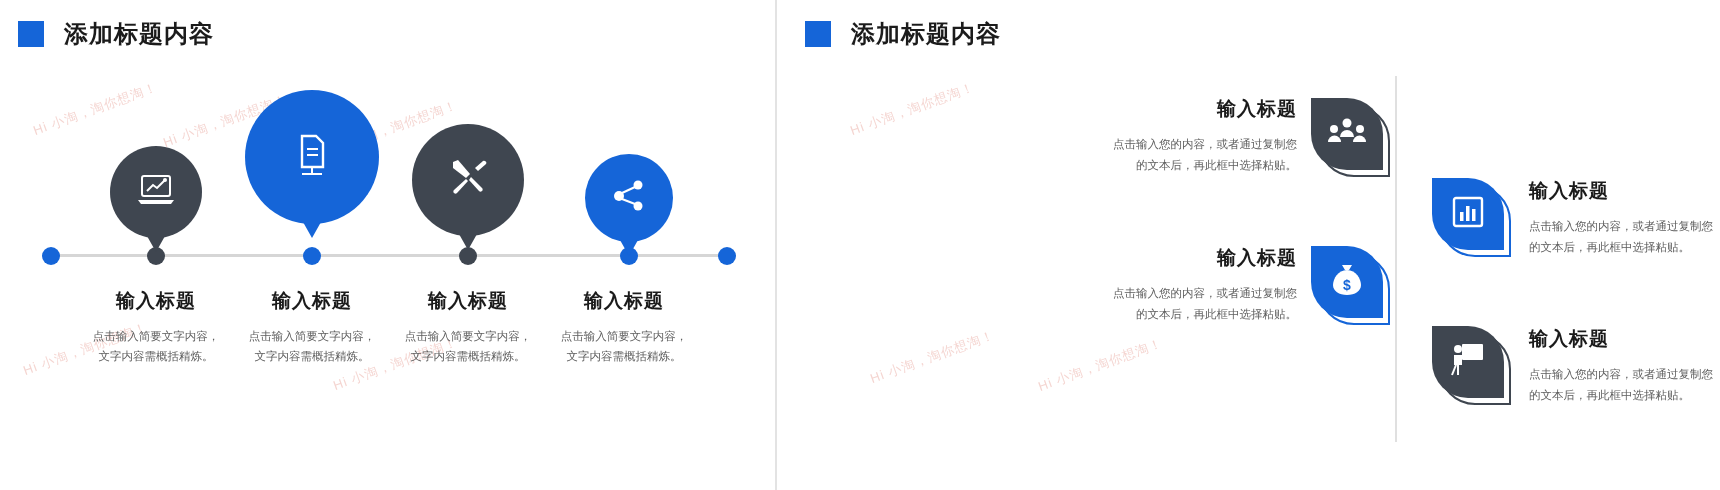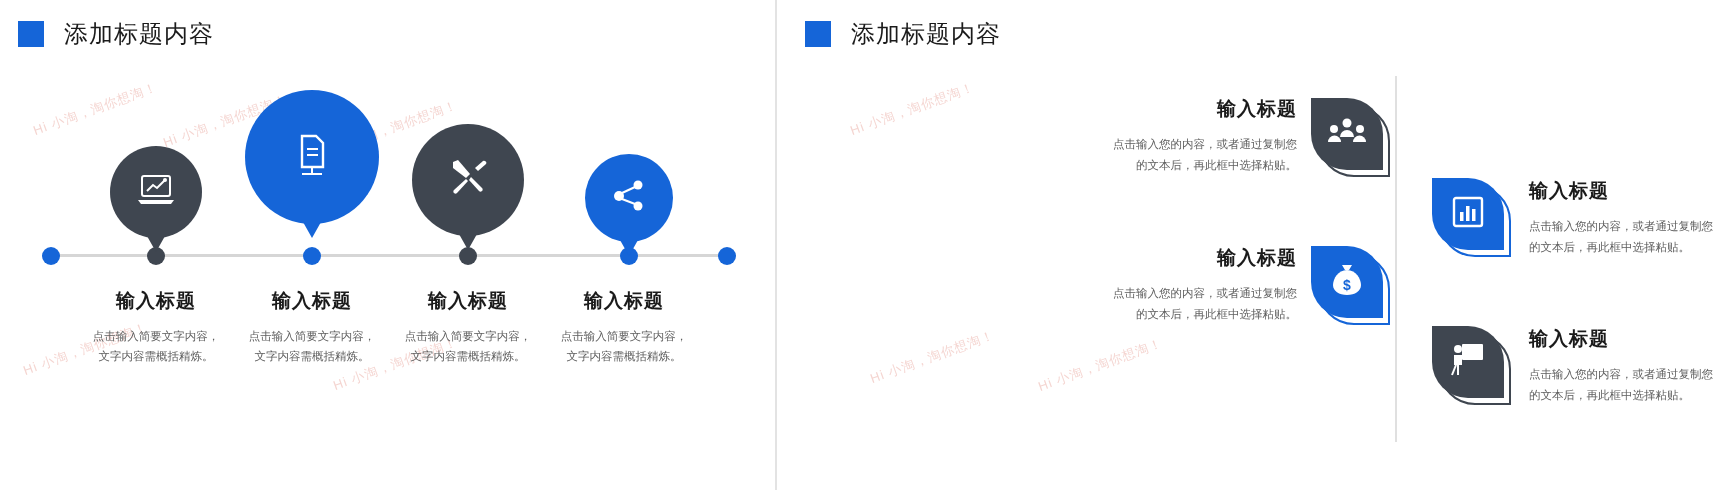--- a/index.html
+++ b/index.html
@@ -58,21 +58,21 @@
     align-items: center;
   }
   .header-square {
     width: 26px;
     height: 26px;
     background: #1565d8;
     margin-right: 20px;
   }
   .header-title {
     font-size: 24px;
-    font-weight: normal;
+    font-weight: bold;
     color: #1b1b1b;
     letter-spacing: 1px;
   }
 
   
   .timeline-line {
     position: absolute;
     left: 48px;
     top: 254px;
     width: 682px;

